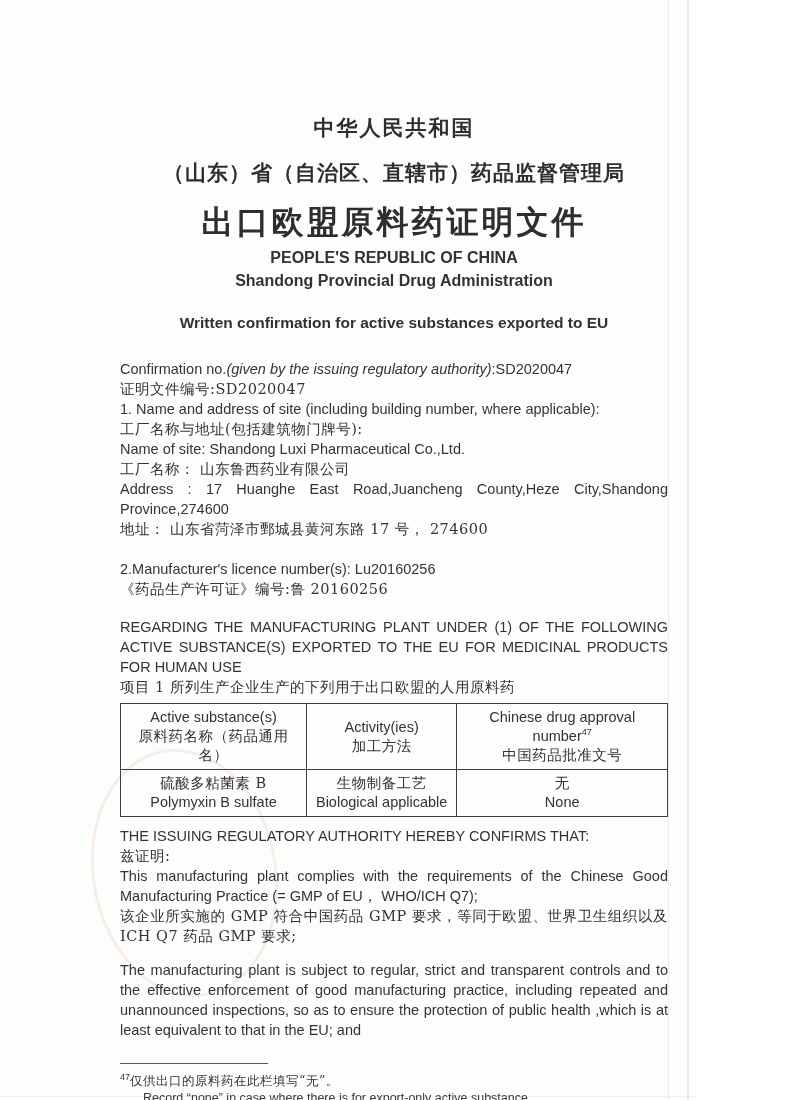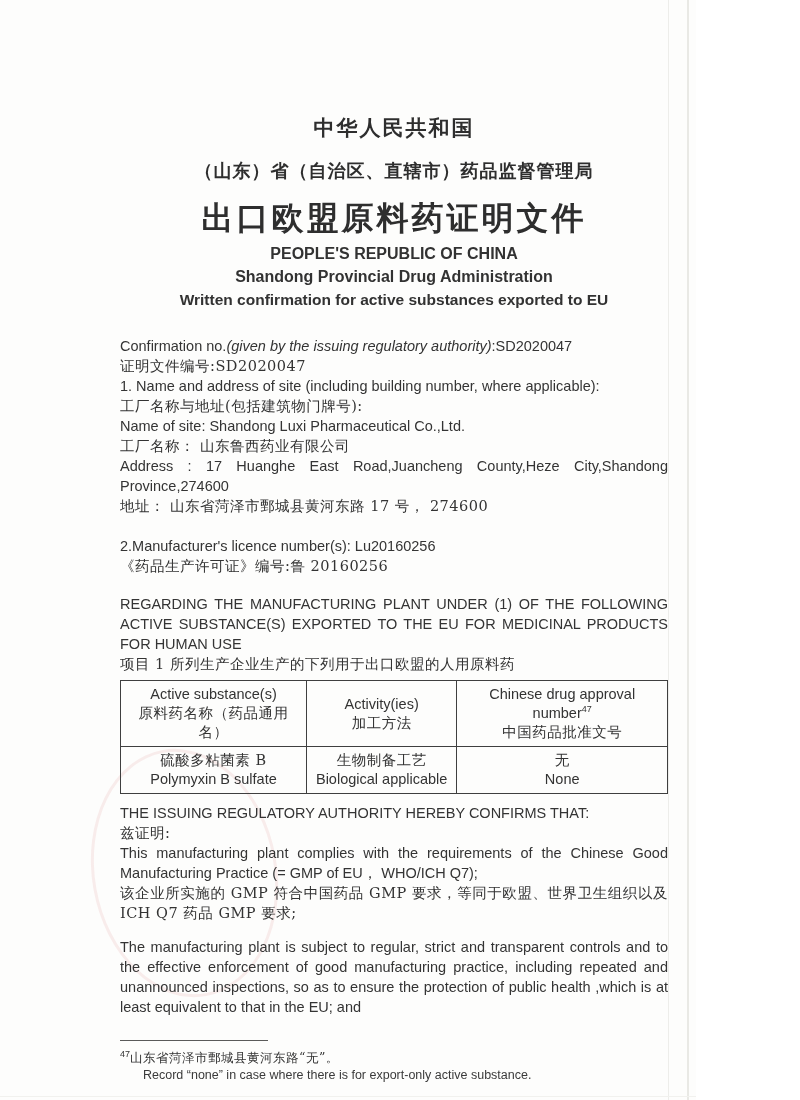--- a/index.html
+++ b/index.html
@@ -22,24 +22,24 @@
     border:3px solid rgba(208,85,85,0.10); border-radius:50%;
     transform:rotate(-10deg);
   }
   .content {
     position:absolute; left:120px; top:114px; width:548px;
   }
   
   .titles { text-align:center; }
   .t-zh  { font-family:"DejaVu Serif","Liberation Serif",serif; font-weight:bold; color:#2e2e2e; }
   .t-zh1 { font-size:21px; letter-spacing:2px; margin-bottom:17px; }
-  .t-zh2 { font-size:18px; letter-spacing:1px; margin-bottom:14px; }
+  .t-zh2 { font-size:21px; letter-spacing:1px; margin-bottom:14px; }
   .t-zh3 { font-size:32px; letter-spacing:3px; margin-bottom:1px; }
   .t-en  { font-size:16px; font-weight:bold; line-height:23px; color:#323232; }
-  .t-en3 { font-size:15.5px; }
+  .t-en3 { font-size:15.5px;margin-top:19px; }
   
   .body-text { margin-top:25px; font-size:14.5px; line-height:20px; }
   .ln { min-height:20px; }
   .zh { font-family:"DejaVu Serif","Liberation Serif",serif; letter-spacing:0.5px; color:#333; }
   .just { text-align:justify; }
   .italic { font-style:italic; }
   .gap20 { height:20px; }
   .gap18 { height:18px; }
   .gap14 { height:14px; }
   
@@ -144,19 +144,19 @@
       <div class="ln zh">兹证明:</div>
       <div class="ln just">This manufacturing plant complies with the requirements of the Chinese Good Manufacturing Practice (= GMP of EU， WHO/ICH Q7);</div>
       <div class="ln zh just">该企业所实施的 GMP 符合中国药品 GMP 要求，等同于欧盟、世界卫生组织以及 ICH Q7 药品 GMP 要求;</div>
 
       <div class="gap14"></div>
 
       <div class="ln just">The manufacturing plant is subject to regular, strict and transparent controls and to the effective enforcement of good manufacturing practice, including repeated and unannounced inspections, so as to ensure the protection of public health ,which is at least equivalent to that in the EU; and</div>
 
       <div class="footnote">
         <div class="footnote-rule"></div>
-        <div class="footnote-zh"><sup>47</sup><span class="zh">山东省菏泽市鄄城县黄河东路“无”。</span></div>
+        <div class="footnote-zh"><sup>47</sup><span class="zh">仅供出口的原料药在此栏填写“无”。</span></div>
         <div class="footnote-en">Record “none” in case where there is for export-only active substance.</div>
       </div>
 
     </div>
   </div>
 </div>
 
 </body></html>

